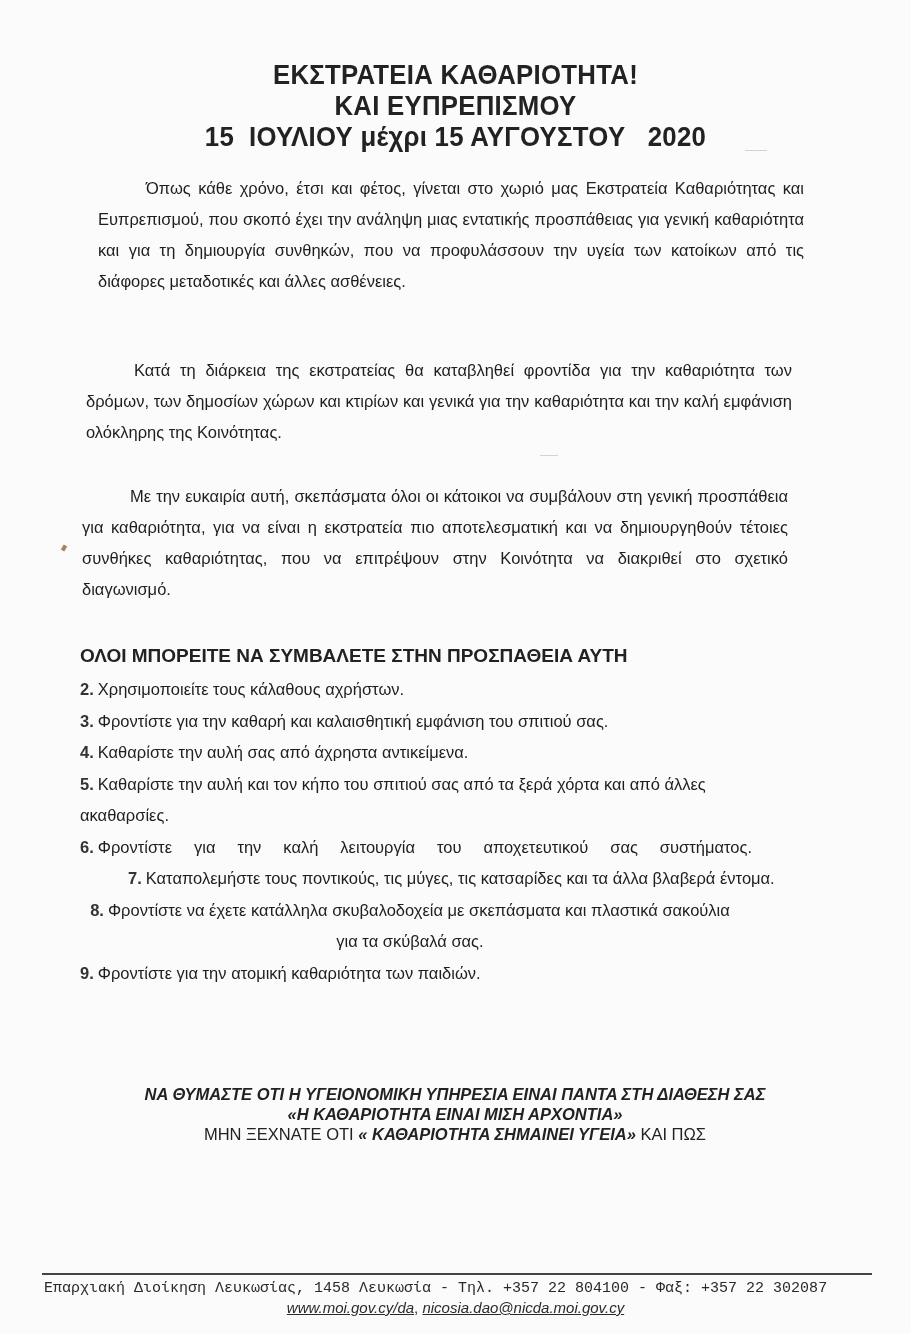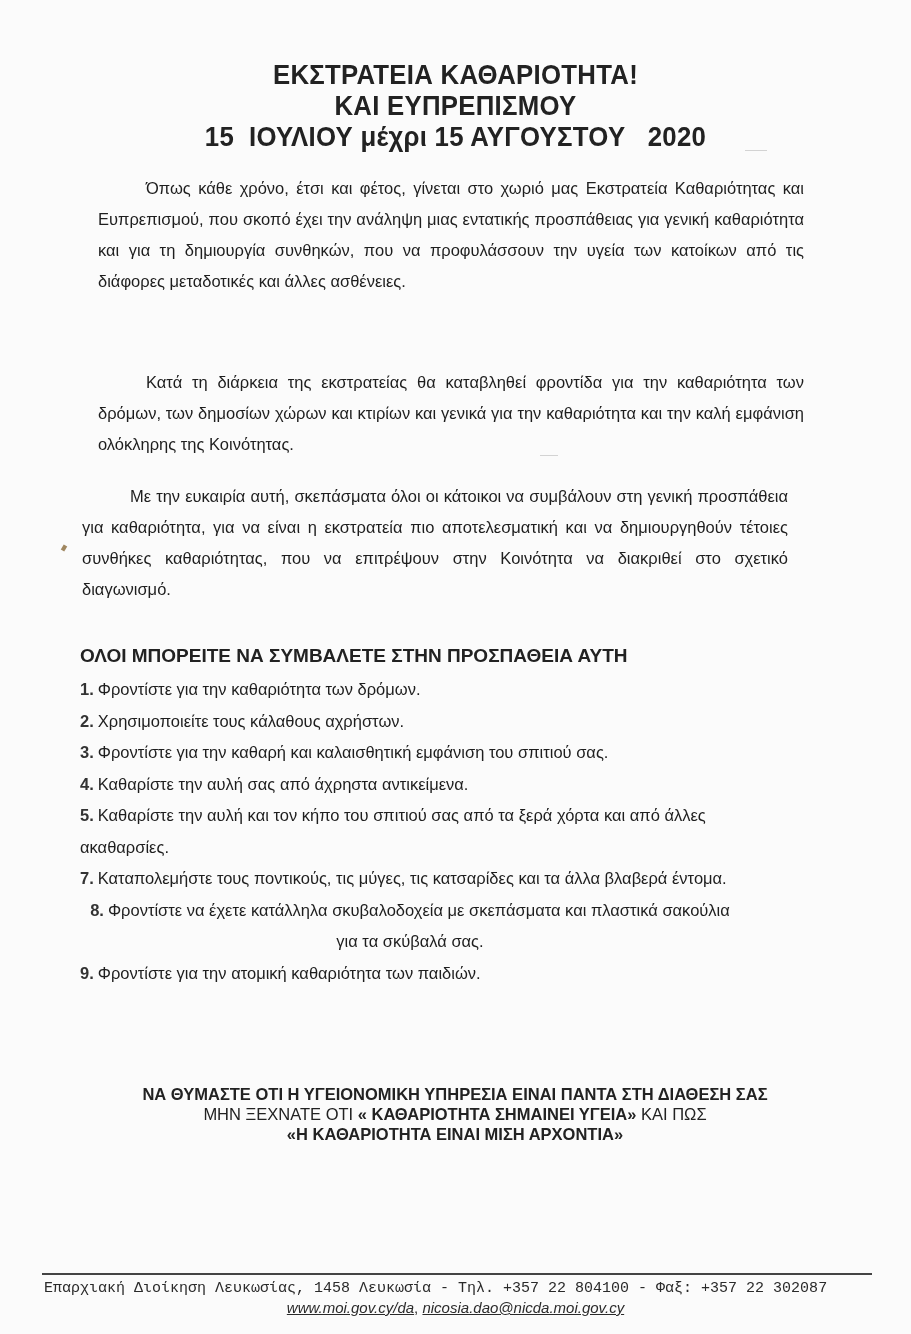--- a/index.html
+++ b/index.html
@@ -30,21 +30,21 @@
     font-weight: bold; font-size: 19px; color: #222;
   }
   .list { position: absolute; left: 80px; top: 674px; width: 700px; margin: 0; padding: 0; list-style: none; }
   .list li { font-size: 16.5px; line-height: 31.5px; color: #1e1e1e; }
   .list .num { font-weight: bold; color: #333; margin-right: 4px; }
   .closing {
     position: absolute; left: 90px; width: 730px; top: 1084px;
     text-align: center; font-size: 16.5px; line-height: 20px; color: #222;
   }
   .closing .line { display: block; }
-  .closing b { font-weight: bold; }
+  .closing b { font-weight: bold; font-style: italic; }
   .footer-rule {
     position: absolute; left: 42px; top: 1273px; width: 830px; height: 1.5px; background: #444;
   }
   .footer {
     position: absolute; left: 0; width: 911px; text-align: center; font-size: 15px; color: #2a2a2a;
   }
   .f1 { top: 1280px; left: 4px; text-align: left; padding-left: 40px; width: 860px; font-family: Liberation Mono, monospace; }
   .f2 { top: 1299px; }
   .f2 a { color: #2a2a2a; text-decoration: underline; font-style: italic; }
   .scan-mark { position: absolute; background: #999; opacity: 0.4; }
@@ -52,40 +52,40 @@
 </head>
 <body>
 
 <div class="page">
 
   <div class="title t1">ΕΚΣΤΡΑΤΕΙΑ ΚΑΘΑΡΙΟΤΗΤΑ!</div>
   <div class="title t2" style="top:90px;">ΚΑΙ ΕΥΠΡΕΠΙΣΜΟΥ</div>
   <div class="title t3" style="top:121px; white-space:pre;">15  ΙΟΥΛΙΟΥ μέχρι 15 ΑΥΓΟΥΣΤΟΥ   2020</div>
 
   <p class="para p1" style="margin:16px;">Όπως κάθε χρόνο, έτσι και φέτος, γίνεται στο χωριό μας Εκστρατεία Καθαριότητας και Ευπρεπισμού, που σκοπό έχει την ανάληψη μιας εντατικής προσπάθειας για γενική καθαριότητα και για τη δημιουργία συνθηκών, που να προφυλάσσουν την υγεία των κατοίκων από τις διάφορες μεταδοτικές και άλλες ασθένειες.</p>
-  <p class="para p2" style="margin:16px;">Κατά τη διάρκεια της εκστρατείας θα καταβληθεί φροντίδα για την καθαριότητα των δρόμων, των δημοσίων χώρων και κτιρίων και γενικά για την καθαριότητα και την καλή εμφάνιση ολόκληρης της Κοινότητας.</p>
+  <p class="para p2" style="margin:4px;">Κατά τη διάρκεια της εκστρατείας θα καταβληθεί φροντίδα για την καθαριότητα των δρόμων, των δημοσίων χώρων και κτιρίων και γενικά για την καθαριότητα και την καλή εμφάνιση ολόκληρης της Κοινότητας.</p>
   <p class="para p3" style="margin:0;">Με την ευκαιρία αυτή, σκεπάσματα όλοι οι κάτοικοι να συμβάλουν στη γενική προσπάθεια για καθαριότητα, για να είναι η εκστρατεία πιο αποτελεσματική και να δημιουργηθούν τέτοιες συνθήκες καθαριότητας, που να επιτρέψουν στην Κοινότητα να διακριθεί στο σχετικό διαγωνισμό.</p>
 
   <div class="section-heading">ΟΛΟΙ ΜΠΟΡΕΙΤΕ ΝΑ ΣΥΜΒΑΛΕΤΕ ΣΤΗΝ ΠΡΟΣΠΑΘΕΙΑ ΑΥΤΗ</div>
 
   <ul class="list">
-    <li><span class="num">1.</span><span>Φροντίστε για την καθαριότητα των δρόμων.</span></li>
     <li><span class="num">2.</span><span>Χρησιμοποιείτε τους κάλαθους αχρήστων.</span></li>
     <li><span class="num">3.</span><span>Φροντίστε για την καθαρή και καλαισθητική εμφάνιση του σπιτιού σας.</span></li>
     <li><span class="num">4.</span><span>Καθαρίστε την αυλή σας από άχρηστα αντικείμενα.</span></li>
     <li style="width:665px;"><span class="num">5.</span><span>Καθαρίστε την αυλή και τον κήπο του σπιτιού σας από τα ξερά χόρτα και από άλλες ακαθαρσίες.</span></li>
-    <li style="width:675px;"><span class="num">7.</span><span>Καταπολεμήστε τους ποντικούς, τις μύγες, τις κατσαρίδες και τα άλλα βλαβερά έντομα.</span></li>
+    <li style="text-align:justify; text-align-last:justify; width:672px;"><span class="num">6.</span><span>Φροντίστε για την καλή λειτουργία του αποχετευτικού σας συστήματος.</span></li>
+    <li style="width:675px;margin-left:48px;"><span class="num">7.</span><span>Καταπολεμήστε τους ποντικούς, τις μύγες, τις κατσαρίδες και τα άλλα βλαβερά έντομα.</span></li>
     <li style="width:660px;text-align:center;"><span class="num">8.</span><span>Φροντίστε να έχετε κατάλληλα σκυβαλοδοχεία με σκεπάσματα και πλαστικά σακούλια για τα σκύβαλά σας.</span></li>
     <li><span class="num">9.</span><span>Φροντίστε για την ατομική καθαριότητα των παιδιών.</span></li>
   </ul>
 
   <div class="closing">
     <span class="line"><b>ΝΑ ΘΥΜΑΣΤΕ ΟΤΙ Η ΥΓΕΙΟΝΟΜΙΚΗ ΥΠΗΡΕΣΙΑ ΕΙΝΑΙ ΠΑΝΤΑ ΣΤΗ ΔΙΑΘΕΣΗ ΣΑΣ</b></span>
+    <span class="line"><b>«Η ΚΑΘΑΡΙΟΤΗΤΑ ΕΙΝΑΙ ΜΙΣΗ ΑΡΧΟΝΤΙΑ»</b></span>
     <span class="line"><span>ΜΗΝ ΞΕΧΝΑΤΕ ΟΤΙ </span><b>« ΚΑΘΑΡΙΟΤΗΤΑ ΣΗΜΑΙΝΕΙ ΥΓΕΙΑ»</b><span> ΚΑΙ ΠΩΣ</span></span>
-    <span class="line"><b>«Η ΚΑΘΑΡΙΟΤΗΤΑ ΕΙΝΑΙ ΜΙΣΗ ΑΡΧΟΝΤΙΑ»</b></span>
   </div>
 
   <div class="footer-rule"></div>
   <div class="footer f1">Επαρχιακή Διοίκηση Λευκωσίας, 1458 Λευκωσία - Τηλ. +357 22 804100 - Φαξ: +357 22 302087</div>
   <div class="footer f2">
     <a>www.moi.gov.cy/da</a><span>, </span><a>nicosia.dao@nicda.moi.gov.cy</a>
   </div>
 
   <div class="scan-mark" style="left:62px; top:545px; width:4px; height:6px; background:#8a6a3a; opacity:0.8; transform:rotate(30deg);"></div>
   <div class="scan-mark" style="left:745px; top:150px; width:22px; height:1px;"></div>

